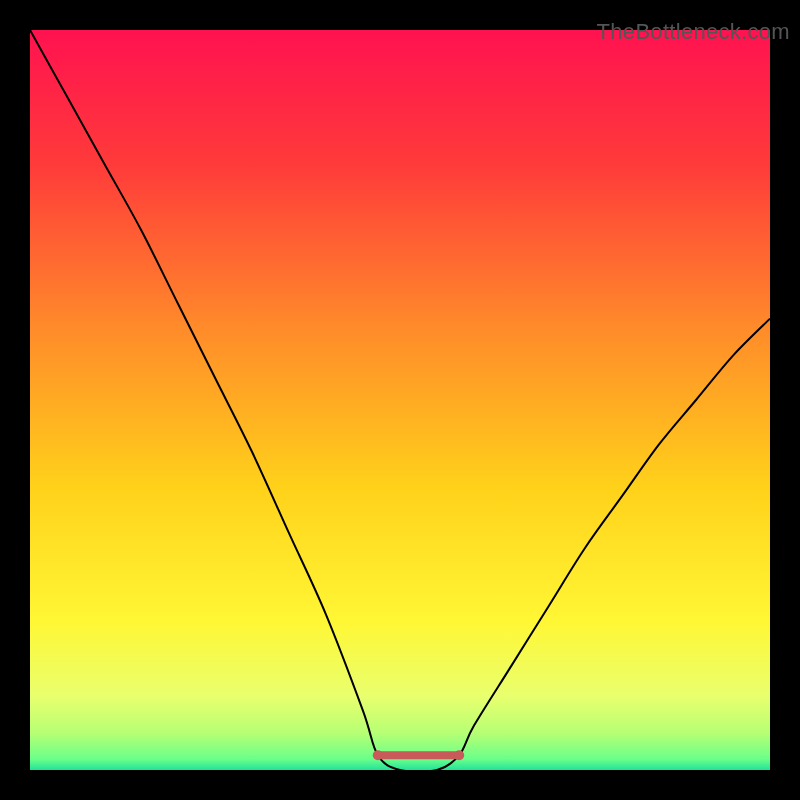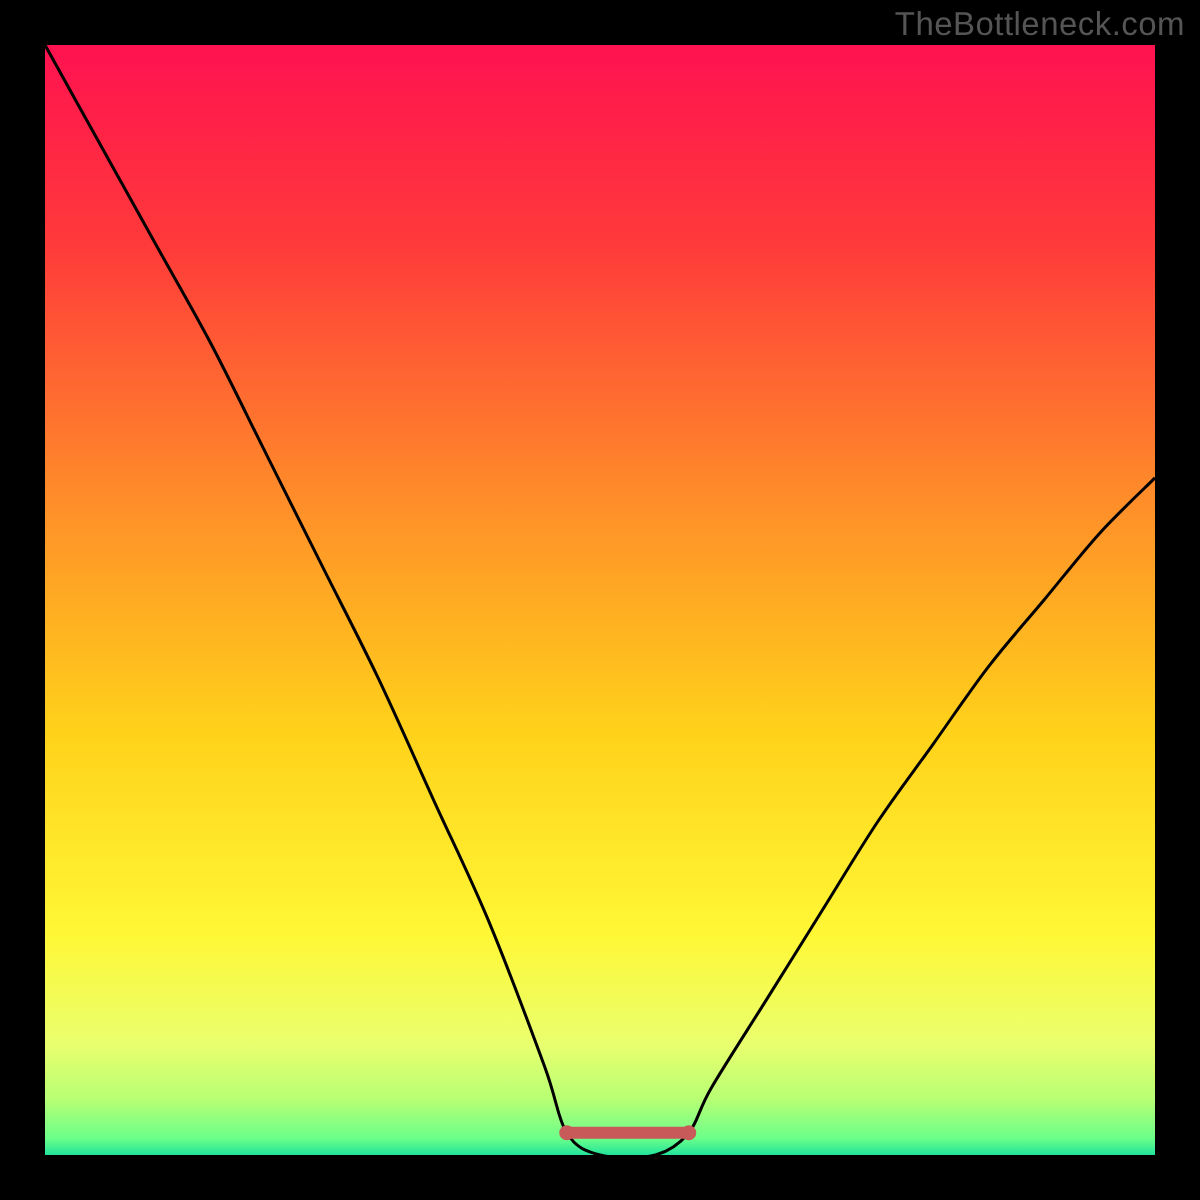--- a/index.html
+++ b/index.html
@@ -12,21 +12,21 @@
     font-family: Arial, Helvetica, sans-serif;
   }
   .frame {
     position: relative;
     width: 800px;
     height: 800px;
     background: #000;
   }
   .watermark {
     position: absolute;
-    top: 3px;
+    top: 19px;
     right: 10px;
     color: #555;
     font-size: 22px;
     font-weight: 500;
     letter-spacing: 0.3px;
     z-index: 10;
   }
   .plot-area {
     position: absolute;
     left: 30px;

